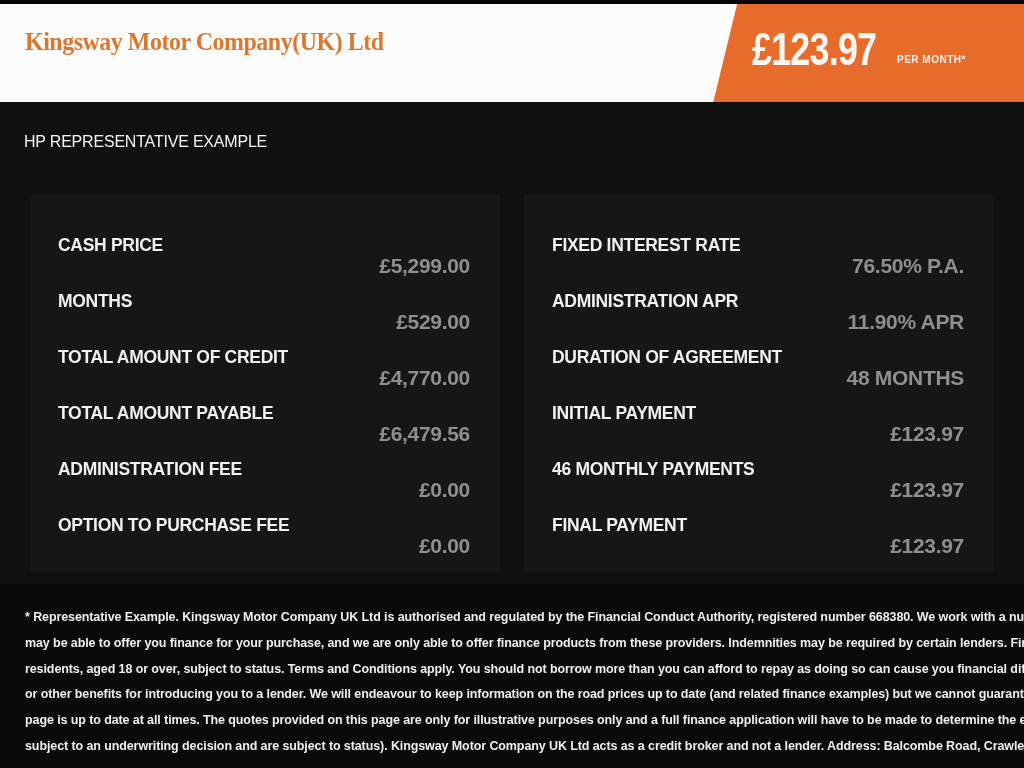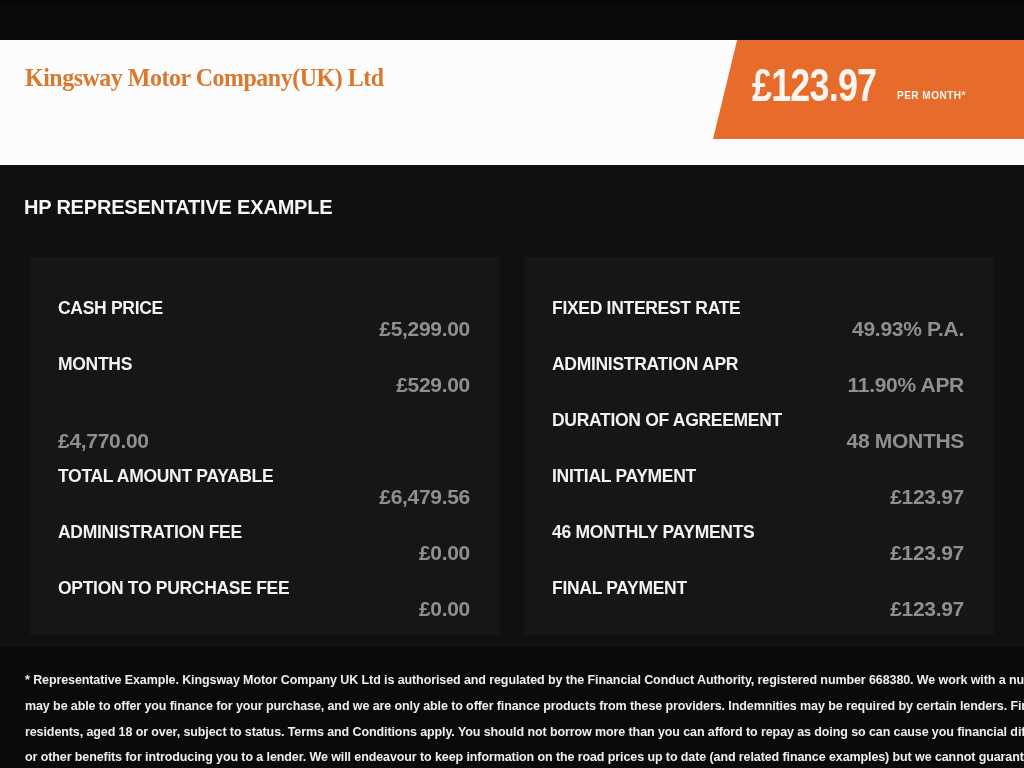--- a/index.html
+++ b/index.html
@@ -10,39 +10,39 @@
   }
   *{margin:0;padding:0;box-sizing:border-box;}
   html,body{background:#000;}
   body{font-family:"Liberation Sans",sans-serif;}
   .page{position:relative;width:1024px;height:768px;background:#0A0A0A;overflow:hidden;}
 
   
   .topbar{height:4px;background:#060606;}
 
   
-  .header{position:relative;height:125px;background:#FCFCFC;margin-top:36px;}
+  .header{position:relative;height:98px;background:#FCFCFC;}
   .logo{position:absolute;left:25px;top:24px;width:300px;}
   .logo-name{display:block;white-space:nowrap;font-family:"Liberation Serif",serif;font-weight:bold;
     font-size:26px;line-height:28px;color:var(--logo-orange);letter-spacing:-.5px;
     transform:scaleX(.92);transform-origin:left top;}
   .logo-tagline{display:block;margin-top:2px;text-align:center;font-size:10px;font-weight:bold;
     letter-spacing:2px;color:var(--tagline-orange);white-space:nowrap;}
 
   .banner{position:absolute;right:0;top:0;width:334px;height:99px;background:var(--accent);
     clip-path:polygon(14.1% 0,100% 0,100% 100%,6.9% 100%);}
   .banner-amount{position:absolute;left:62px;top:22px;display:inline-block;white-space:nowrap;
     font-size:46px;font-weight:bold;color:#FBF6F1;line-height:1;letter-spacing:-1px;
     transform:scaleX(.78);transform-origin:left top;}
   .banner-period{position:absolute;left:207px;top:50px;font-size:10px;font-weight:bold;
     color:#FBF6F1;letter-spacing:.5px;white-space:nowrap;}
 
   
   .main{position:relative;height:482px;background:#101010;}
-  .main-title{position:absolute;left:24px;top:31px;font-size:20px;font-weight:bold;
+  .main-title{position:absolute;left:24px;top:31px;font-size:16px;font-weight:normal;
     color:#F5F5F5;letter-spacing:-.2px;}
   .panels{position:absolute;left:30px;top:92px;display:flex;gap:24px;}
   .panel{width:470px;height:378px;background:#161616;padding:23px 30px 0 28px;}
   .frow{height:56px;display:flex;justify-content:space-between;align-items:center;}
   .frow-label{font-size:17.5px;font-weight:bold;color:#F2F2F2;letter-spacing:-.3px;white-space:nowrap;}
   .frow-value{font-size:21px;font-weight:bold;color:var(--value-gray);letter-spacing:-.3px;white-space:nowrap;margin-top:41px;}
 
   
   .footer{height:183px;background:#0A0A0A;padding:21px 25px 0 25px;}
   .fineprint-line{font-size:12.5px;font-weight:bold;color:#EFEFEF;line-height:25.8px;
@@ -73,40 +73,41 @@
       <div class="panel">
         <div class="frow">
           <span class="frow-label">CASH PRICE</span>
           <span class="frow-value">£5,299.00</span>
         </div>
         <div class="frow">
           <span class="frow-label">MONTHS</span>
           <span class="frow-value">£529.00</span>
         </div>
         <div class="frow">
+          <span class="frow-label">TOTAL AMOUNT OF CREDIT</span>
           <span class="frow-value">£4,770.00</span>
         </div>
         <div class="frow">
           <span class="frow-label">TOTAL AMOUNT PAYABLE</span>
           <span class="frow-value">£6,479.56</span>
         </div>
         <div class="frow">
           <span class="frow-label">ADMINISTRATION FEE</span>
           <span class="frow-value">£0.00</span>
         </div>
         <div class="frow">
           <span class="frow-label">OPTION TO PURCHASE FEE</span>
           <span class="frow-value">£0.00</span>
         </div>
       </div>
 
       <div class="panel">
         <div class="frow">
           <span class="frow-label">FIXED INTEREST RATE</span>
-          <span class="frow-value">49.93% P.A.</span>
+          <span class="frow-value">76.50% P.A.</span>
         </div>
         <div class="frow">
           <span class="frow-label">ADMINISTRATION APR</span>
           <span class="frow-value">11.90% APR</span>
         </div>
         <div class="frow">
           <span class="frow-label">DURATION OF AGREEMENT</span>
           <span class="frow-value">48 MONTHS</span>
         </div>
         <div class="frow">

